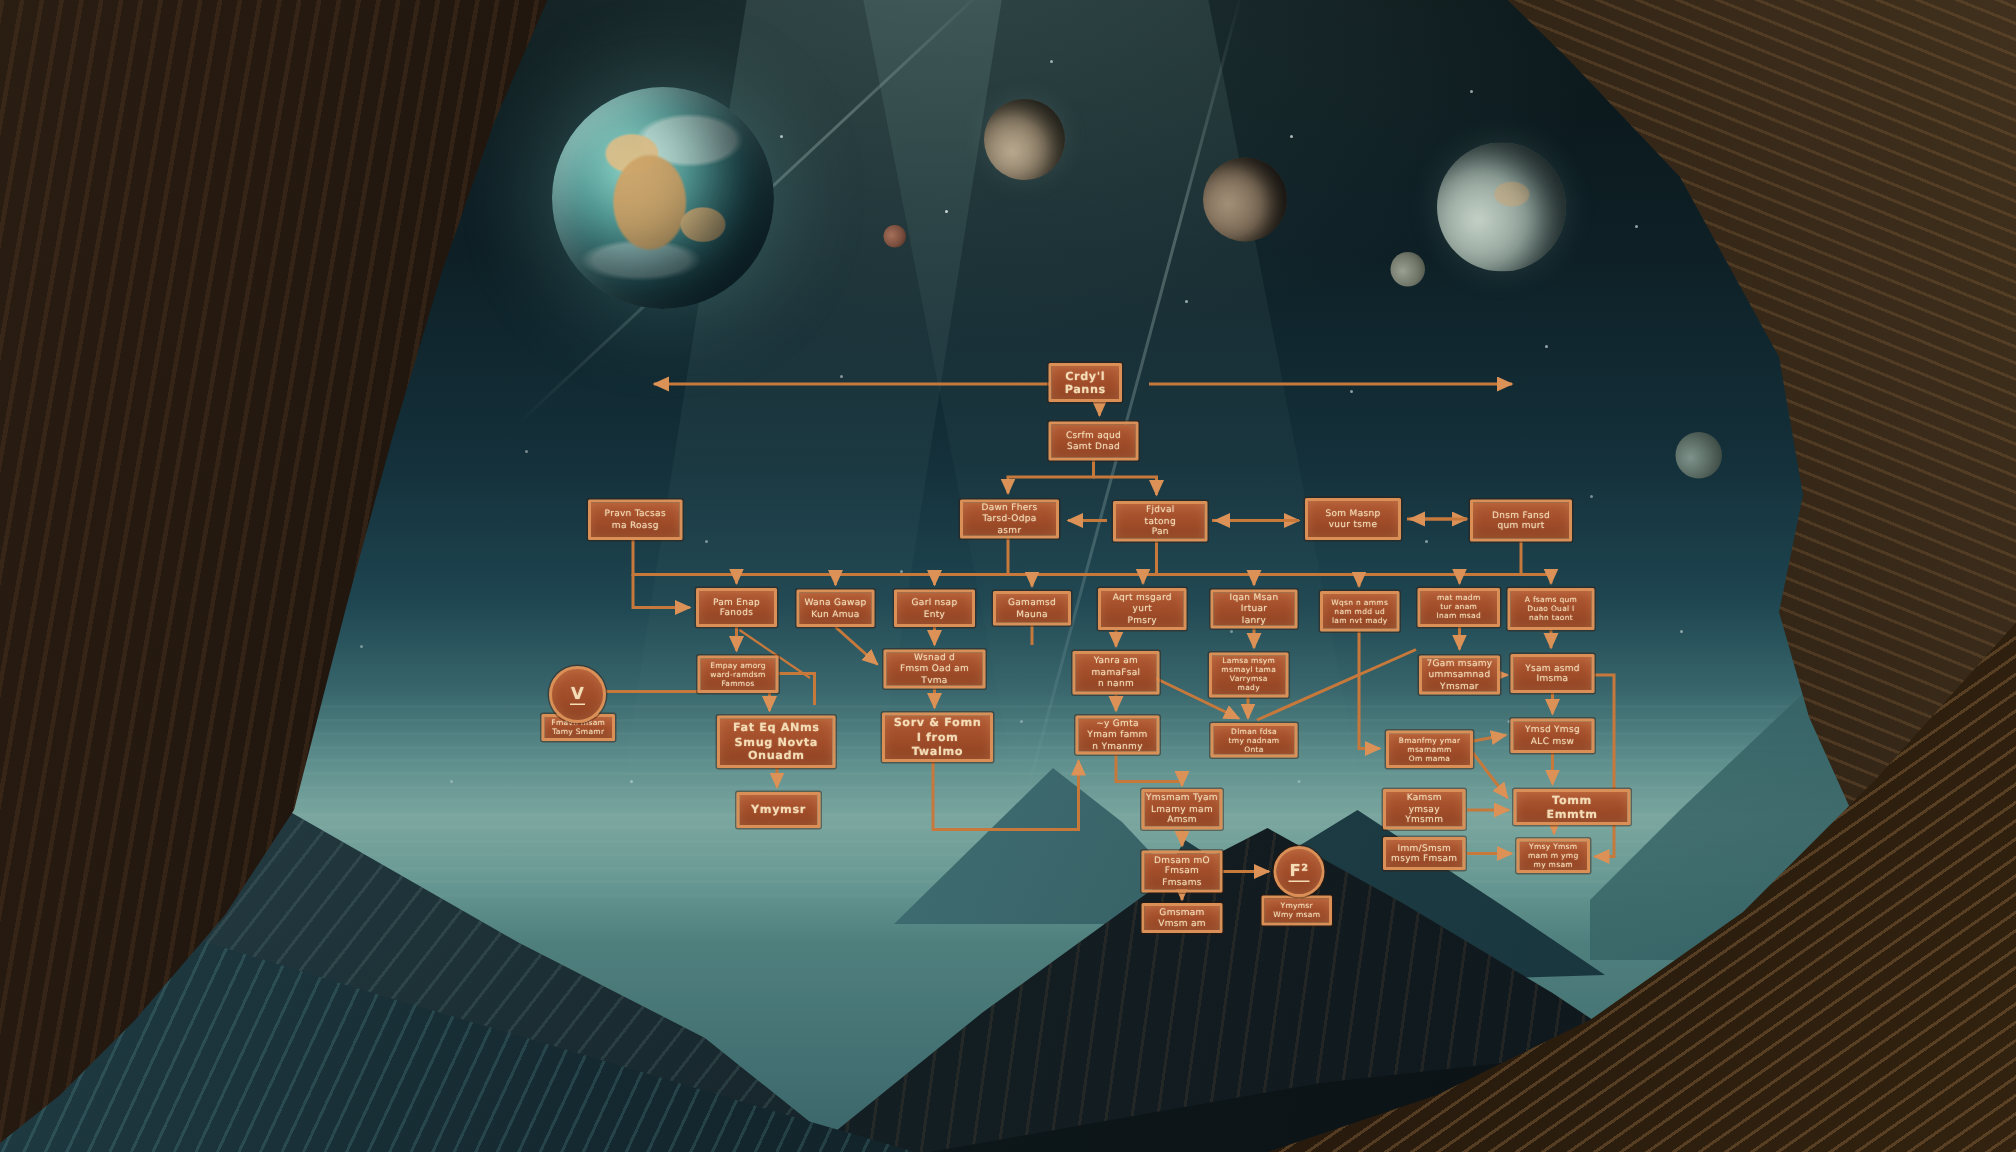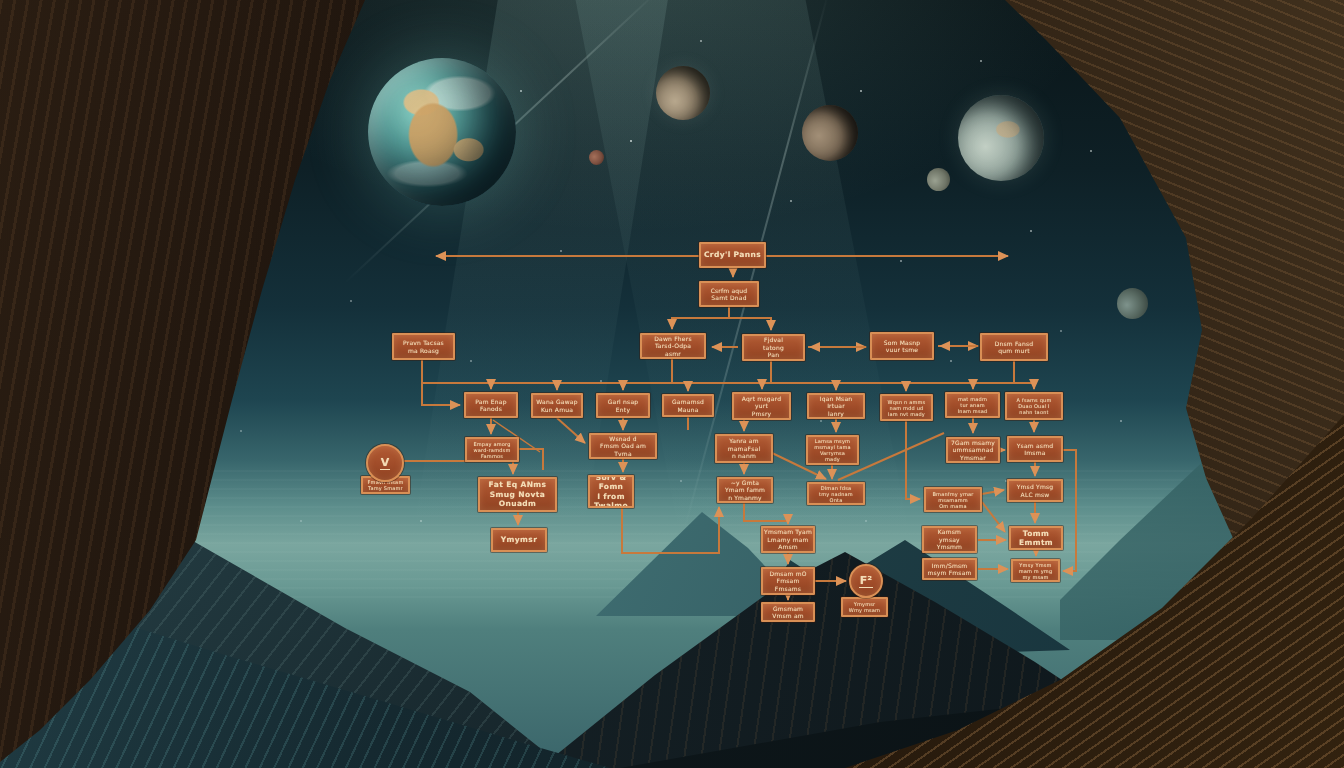--- a/index.html
+++ b/index.html
@@ -212,21 +212,21 @@
       <path d="M1035 502 V523" marker-end="url(#ah)"></path>
       <path d="M1036 550 V556" marker-end="url(#ah)"></path>
       <path d="M978 540 H1006" marker-end="url(#ah)"></path>
       <path d="M978 569 H1008" marker-end="url(#ah)"></path>
       <path d="M1063 450 H1076 V571 H1063" marker-end="url(#ah)"></path>
       <path d="M815 581 H846" marker-end="url(#ah)"></path>
       <path d="M866 597 V600"></path>
     </g>
   </svg>
 
-  <div class="n lg" style="left:699px;top:242px;width:67px;height:26px">Crdy'l Panns</div>
+  <div class="n lg" style="left:699px;top:242px;width:49px;height:26px">Crdy'l Panns</div>
   <div class="n" style="left:699px;top:281px;width:60px;height:26px">Csrfm aqud
 Samt Dnad</div>
   <div class="n" style="left:392px;top:333px;width:63px;height:27px">Pravn Tacsas
 ma Roasg</div>
   <div class="n" style="left:640px;top:333px;width:66px;height:26px">Dawn Fhers
 Tarsd-Odpa
 asmr</div>
   <div class="n" style="left:742px;top:334px;width:63px;height:27px">Fjdval
 tatong
 Pan</div>
@@ -273,42 +273,42 @@
   <div class="n" style="left:946px;top:437px;width:54px;height:26px">7Gam msamy
 ummsamnad
 Ymsmar</div>
   <div class="n" style="left:1007px;top:436px;width:56px;height:26px">Ysam asmd
 Imsma</div>
   <div class="n sm" style="left:361px;top:476px;width:49px;height:18px">Fmavn msam
 Tamy Smamr</div>
   <div class="n lg" style="left:478px;top:477px;width:79px;height:35px">Fat Eq ANms
 Smug Novta
 Onuadm</div>
-  <div class="n lg" style="left:588px;top:475px;width:46px;height:33px">Sorv &amp; Fomn
+  <div class="n lg" style="left:588px;top:475px;width:74px;height:33px">Sorv &amp; Fomn
 I from
 Twalmo</div>
   <div class="n" style="left:717px;top:477px;width:56px;height:26px">~y Gmta
 Ymam famm
 n Ymanmy</div>
   <div class="n sm" style="left:807px;top:482px;width:58px;height:23px">Dlman fdsa
 tmy nadnam
 Onta</div>
   <div class="n sm" style="left:924px;top:487px;width:58px;height:25px">Bmanfmy ymar
 msamamm
 Om mama</div>
   <div class="n" style="left:1007px;top:479px;width:56px;height:23px">Ymsd Ymsg
 ALC msw</div>
   <div class="n lg" style="left:491px;top:528px;width:56px;height:24px">Ymymsr</div>
   <div class="n" style="left:761px;top:526px;width:54px;height:27px">Ymsmam Tyam
 Lmamy mam
 Amsm</div>
   <div class="n" style="left:922px;top:526px;width:55px;height:27px">Kamsm
 ymsay
 Ymsmm</div>
-  <div class="n lg" style="left:1009px;top:526px;width:54px;height:24px">Tomm
+  <div class="n lg" style="left:1009px;top:526px;width:78px;height:24px">Tomm
 Emmtm</div>
   <div class="n" style="left:761px;top:567px;width:54px;height:28px">Dmsam mO
 Fmsam
 Fmsams</div>
   <div class="n" style="left:922px;top:558px;width:55px;height:22px">Imm/Smsm
 msym Fmsam</div>
   <div class="n sm" style="left:1011px;top:559px;width:49px;height:23px">Ymsy Ymsm
 mam m ymg
 my msam</div>
   <div class="n" style="left:761px;top:602px;width:54px;height:20px">Gmsmam

